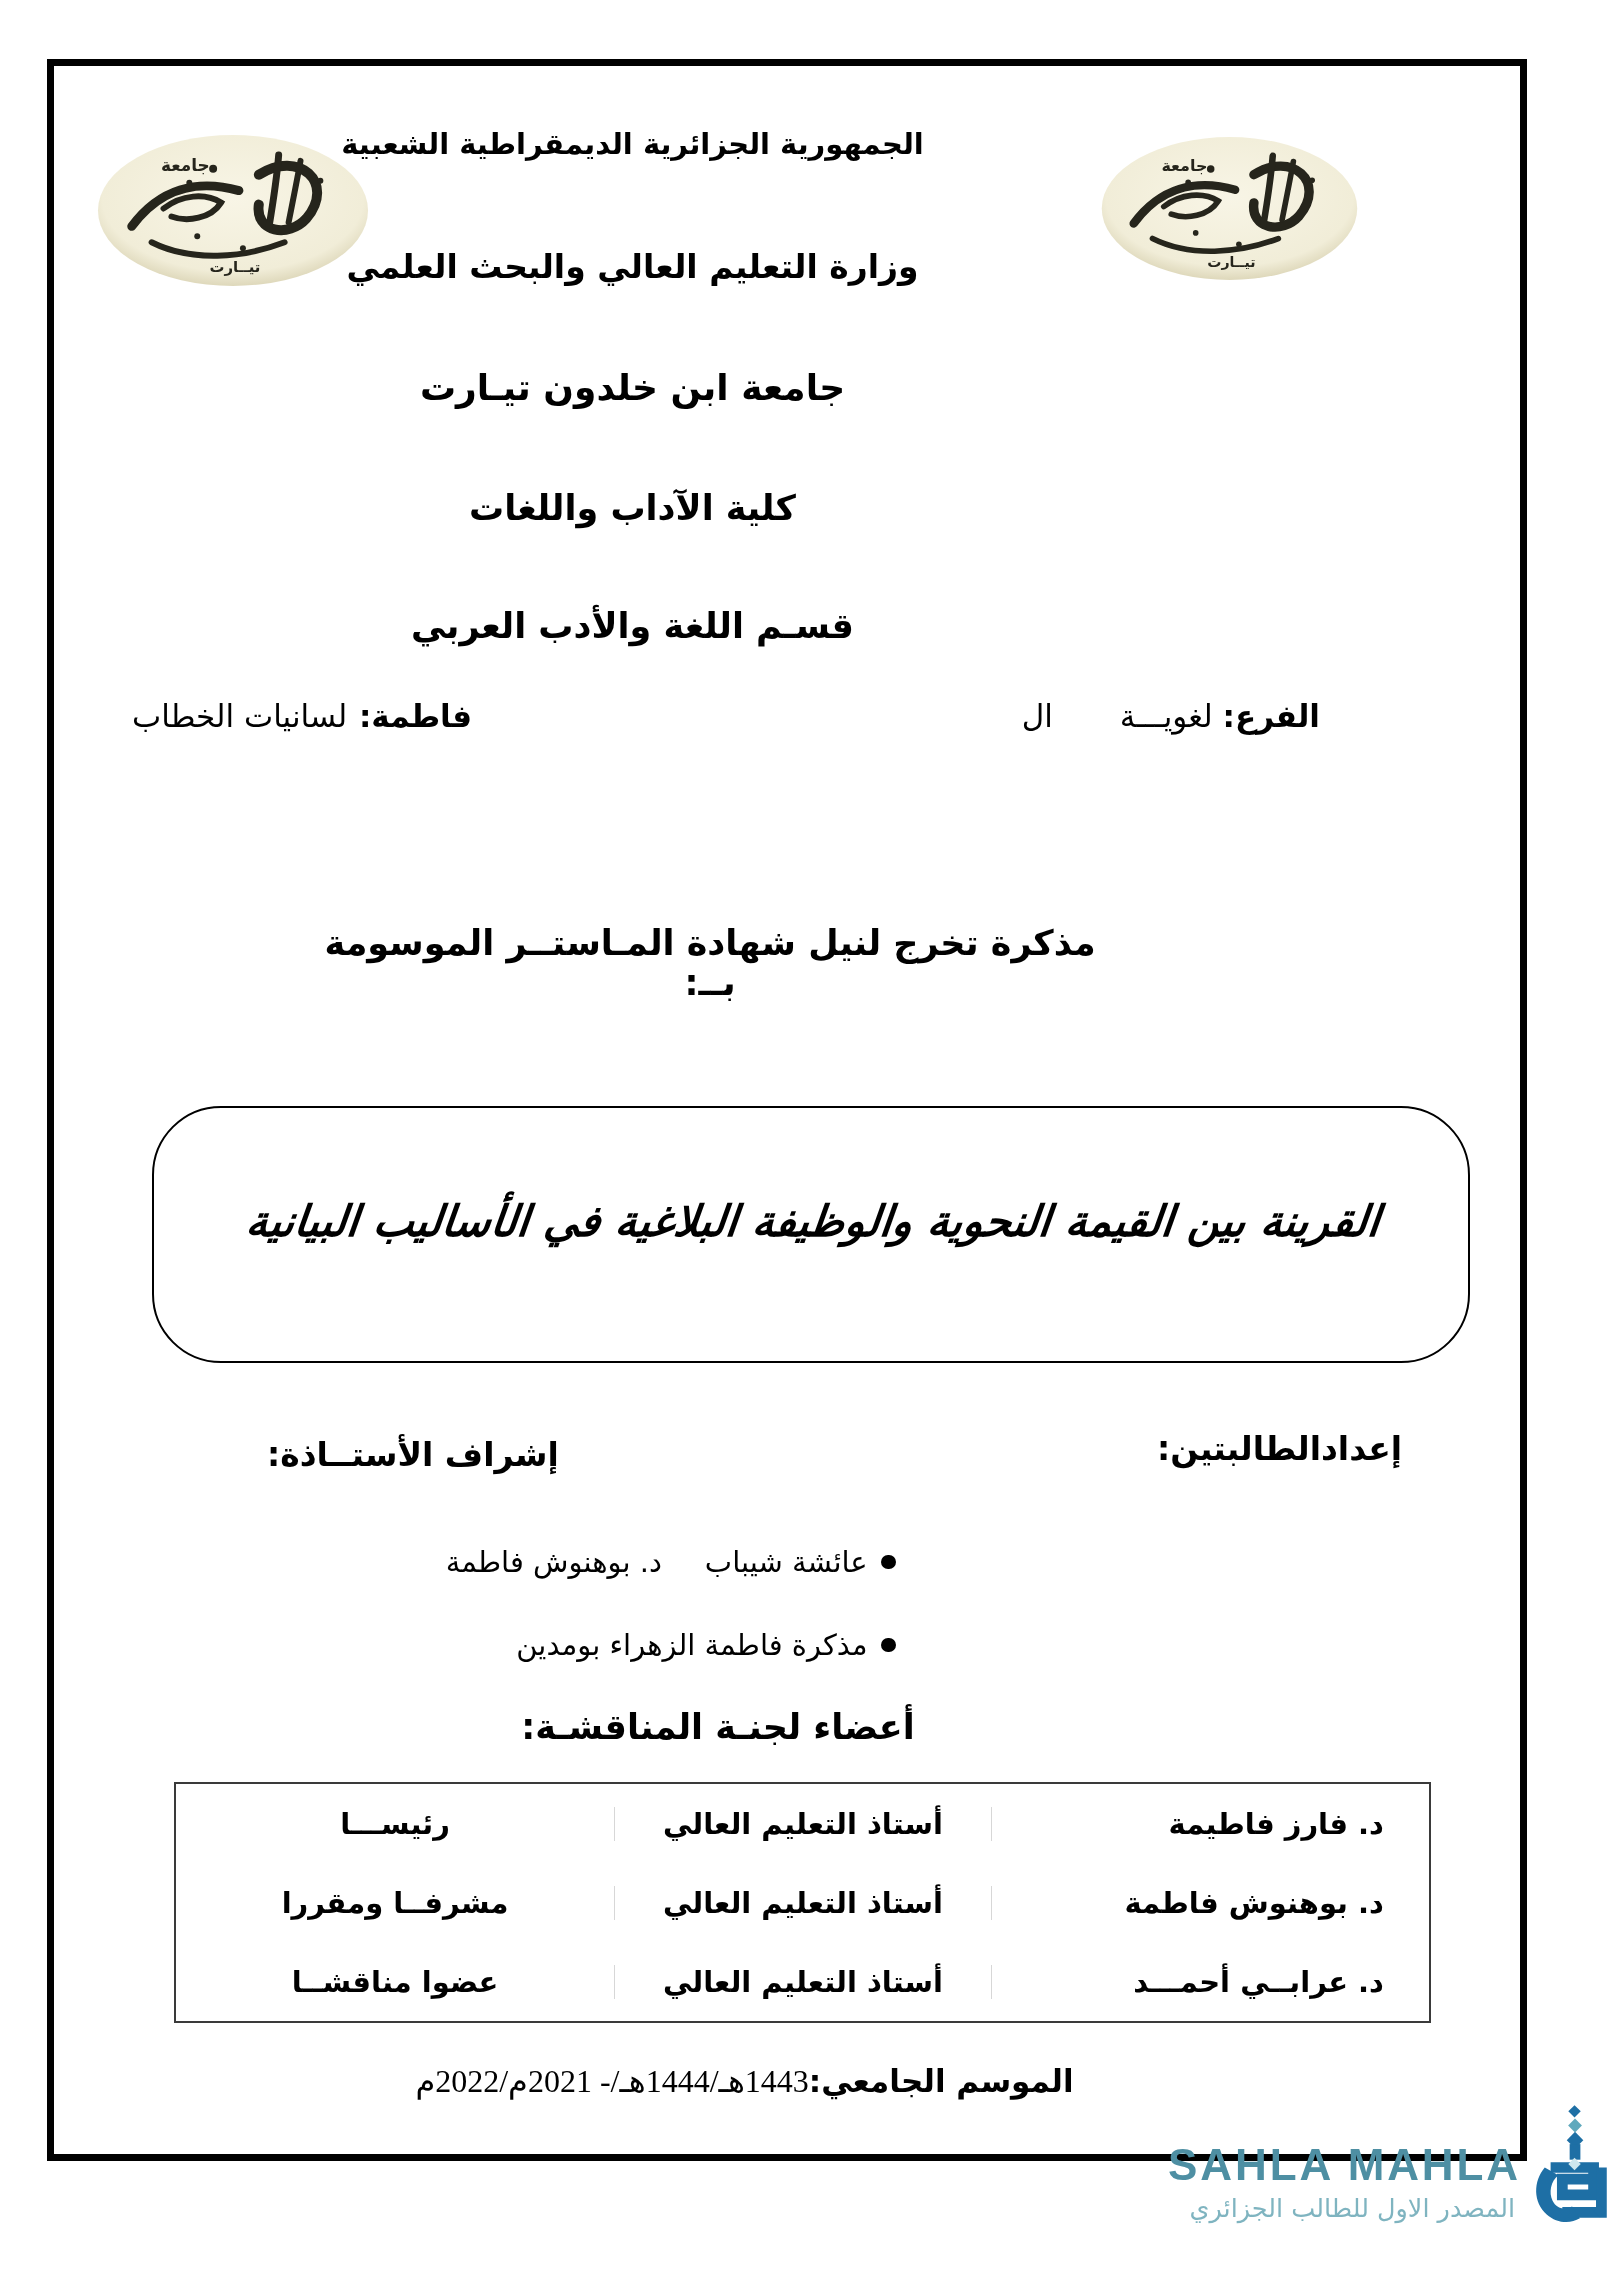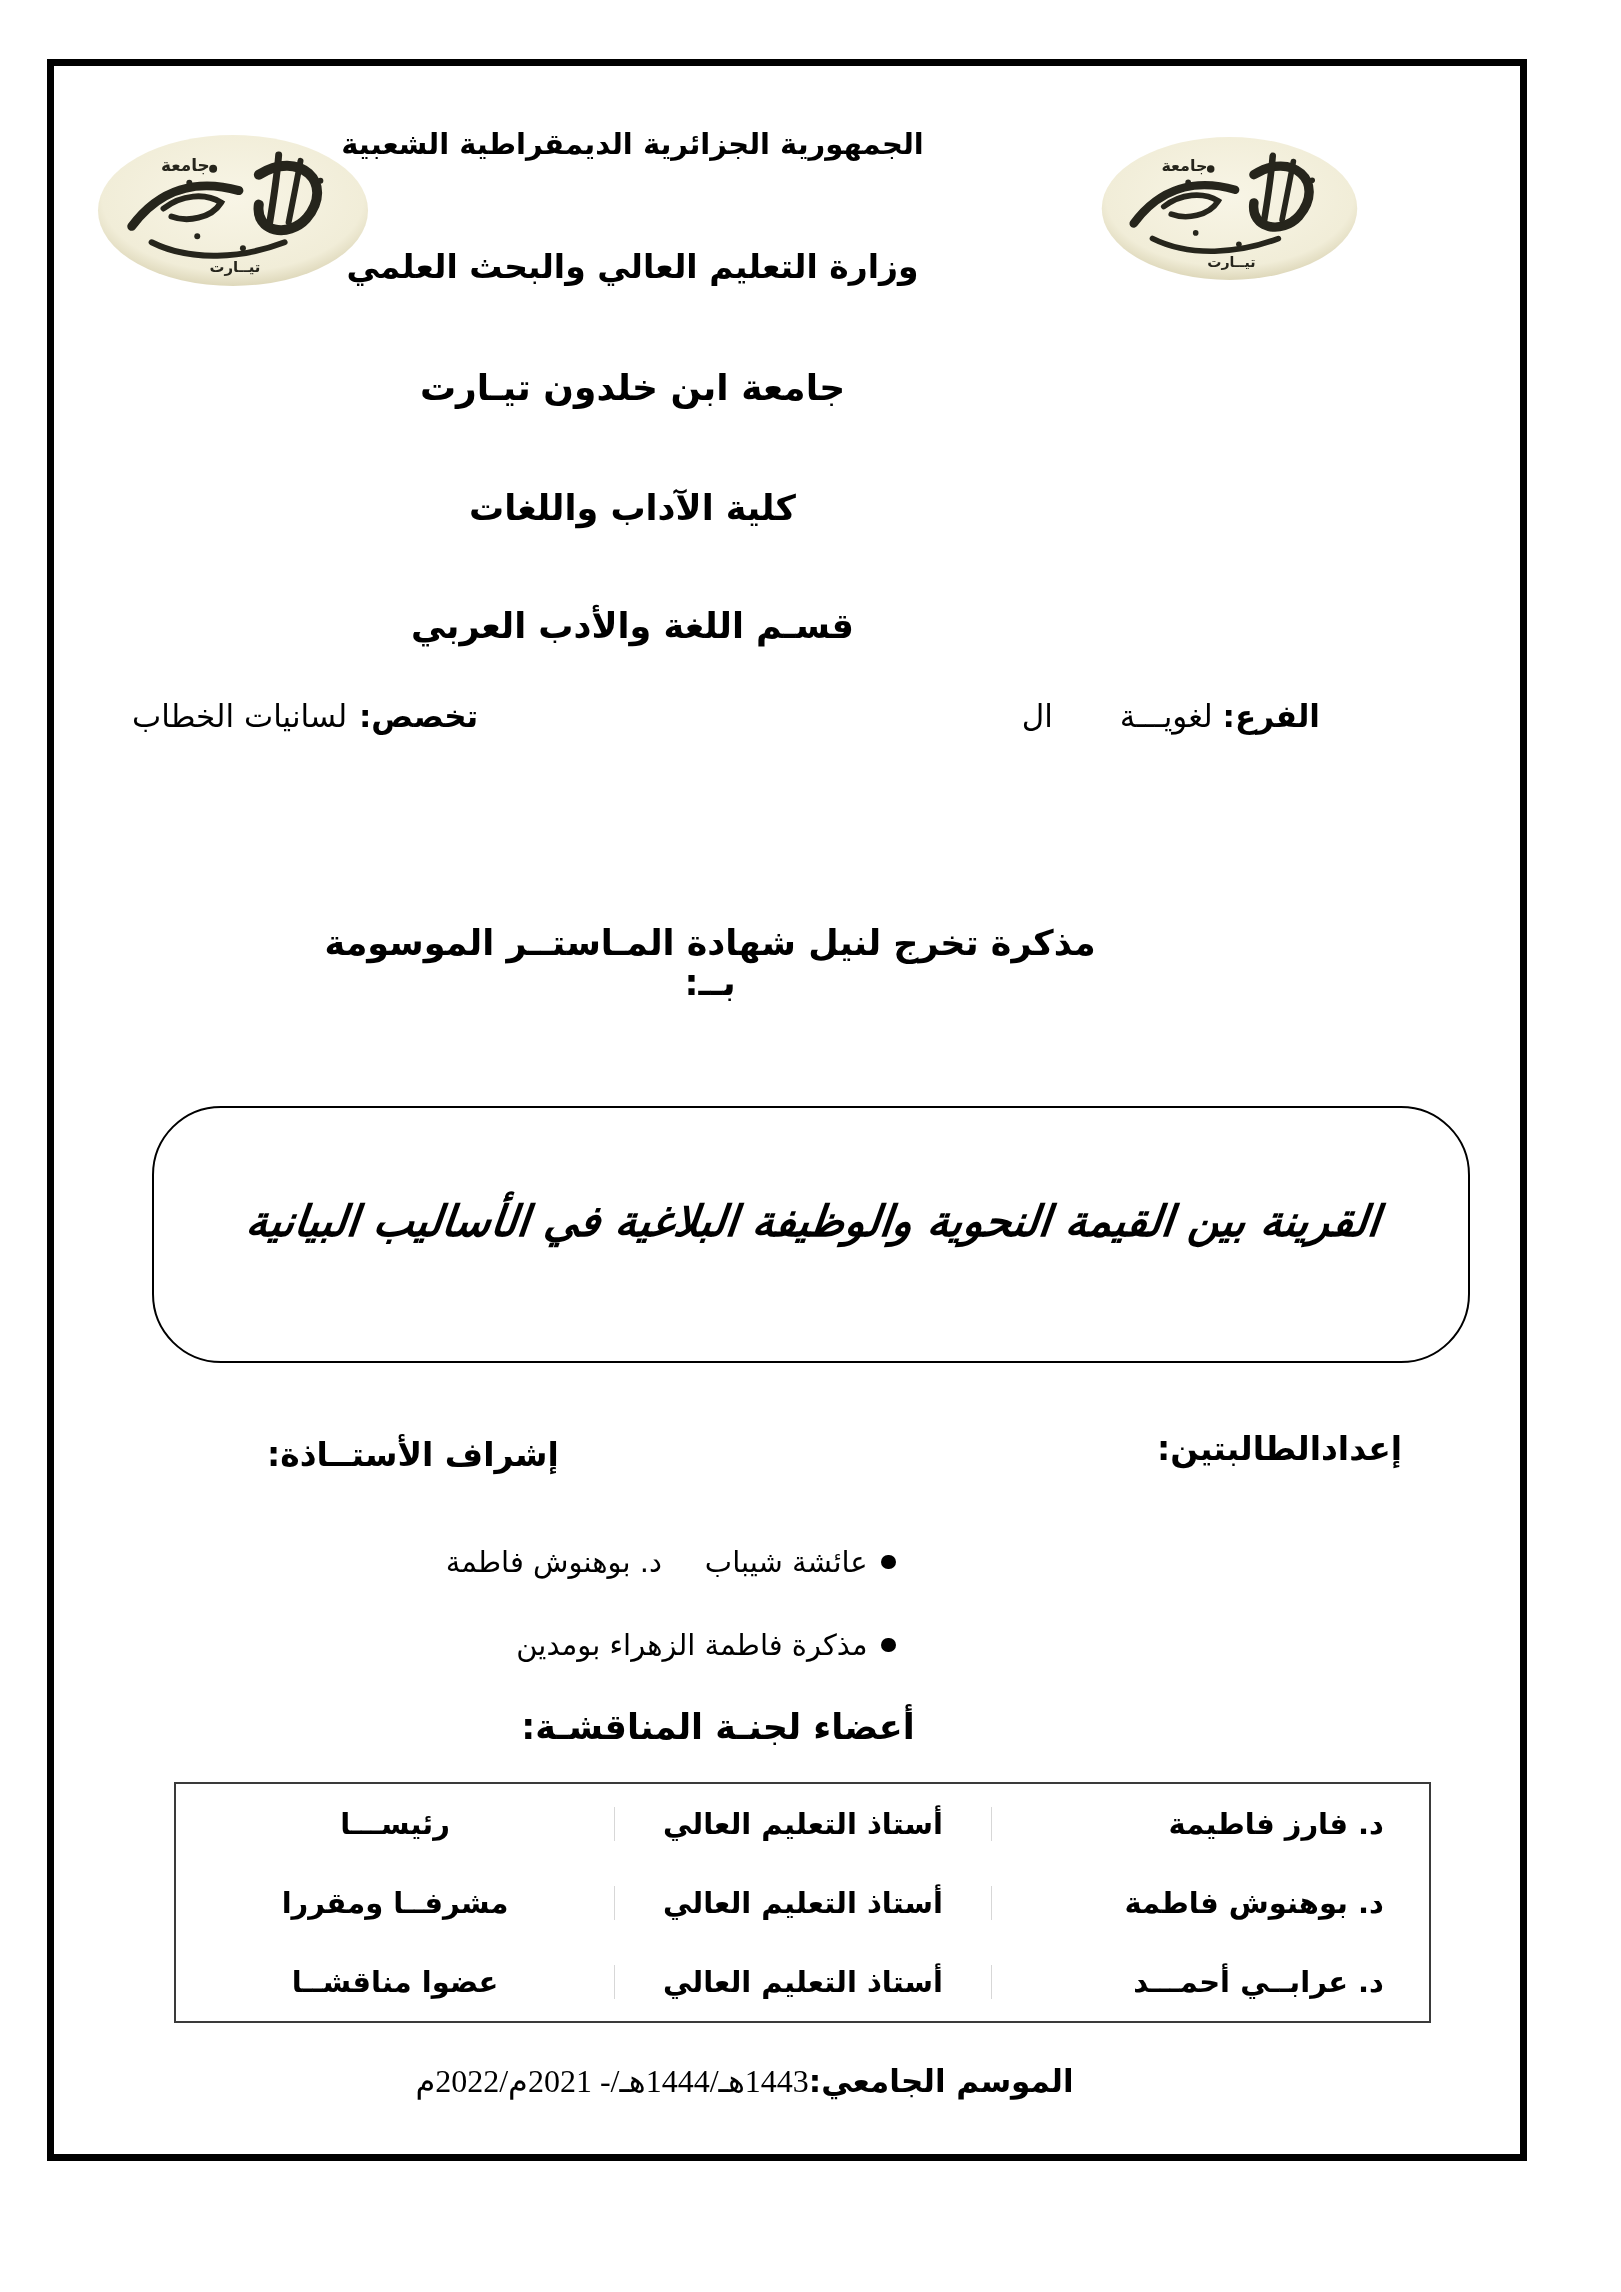--- a/index.html
+++ b/index.html
@@ -145,21 +145,21 @@
   <div class="hline h4">كلية الآداب واللغات</div>
   <div class="hline h5">قسـم اللغة والأدب العربي</div>
 
   <div class="branch-row">
     <div class="branch-right">
       <span class="lbl">الفرع:</span>
       <span class="branch-val">لغويـــة</span>
       <span class="branch-extra">ال</span>
     </div>
     <div class="branch-left">
-      <span class="lbl">تخصص:</span>
+      <span class="lbl">فاطمة:</span>
       <span class="spec-val">لسانيات الخطاب</span>
     </div>
   </div>
 
   <div class="memo">مذكرة تخرج لنيل شهادة المـاستــر الموسومة بــ:</div>
 
   <div class="title-box">
     <div class="title-text">القرينة بين القيمة النحوية والوظيفة البلاغية في الأساليب البيانية</div>
   </div>
 
@@ -195,15 +195,34 @@
       <div class="c-name">د. عرابــي أحمـــد</div>
       <div class="c-rank">أستاذ التعليم العالي</div>
       <div class="c-role">عضوا مناقشــا</div>
     </div>
   </div>
 
   <div class="year-line">
     <span class="year-label">الموسم الجامعي:</span><span class="year-value">1443هـ/1444هـ/- 2021م/2022م</span>
   </div>
 
+  <div class="watermark">
+    <svg class="wm-emblem" viewBox="0 0 92 128">
+      <g fill="#1e6fa5">
+        <rect x="40" y="2" width="9" height="9" transform="rotate(45 44.5 6.5)"></rect>
+        <rect x="39" y="30" width="12" height="12" transform="rotate(45 45 36)"></rect>
+      </g>
+      <rect x="40" y="16" width="10" height="10" transform="rotate(45 45 21)" fill="#5fa9bd"></rect>
+      <g stroke="#1e6fa5" stroke-width="11" fill="none">
+        <path d="M45,40 L45,56"></path>
+        <path d="M20,64 H64 V92 H32 V76 H76"></path>
+        <path d="M32,110 H72 V64"></path>
+      </g>
+      <path d="M14,64 C2,78 2,100 16,112 C26,121 40,122 50,116 L42,104 C34,108 26,106 22,98 C18,90 20,78 28,72 Z" fill="#1e6fa5"></path>
+      <rect x="40" y="56" width="9" height="9" transform="rotate(45 44.5 60.5)" fill="#cfe7ee"></rect>
+      <rect x="66" y="104" width="9" height="9" transform="rotate(45 70.5 108.5)" fill="#1e6fa5"></rect>
+    </svg>
+    <div class="wm-brand" style="color: rgb(78, 143, 163);">SAHLA MAHLA</div>
+    <div class="wm-tagline" style="color: rgb(127, 180, 192);">المصدر الاول للطالب الجزائري</div>
+  </div>
 
 </div>
 
 
 </body></html>

